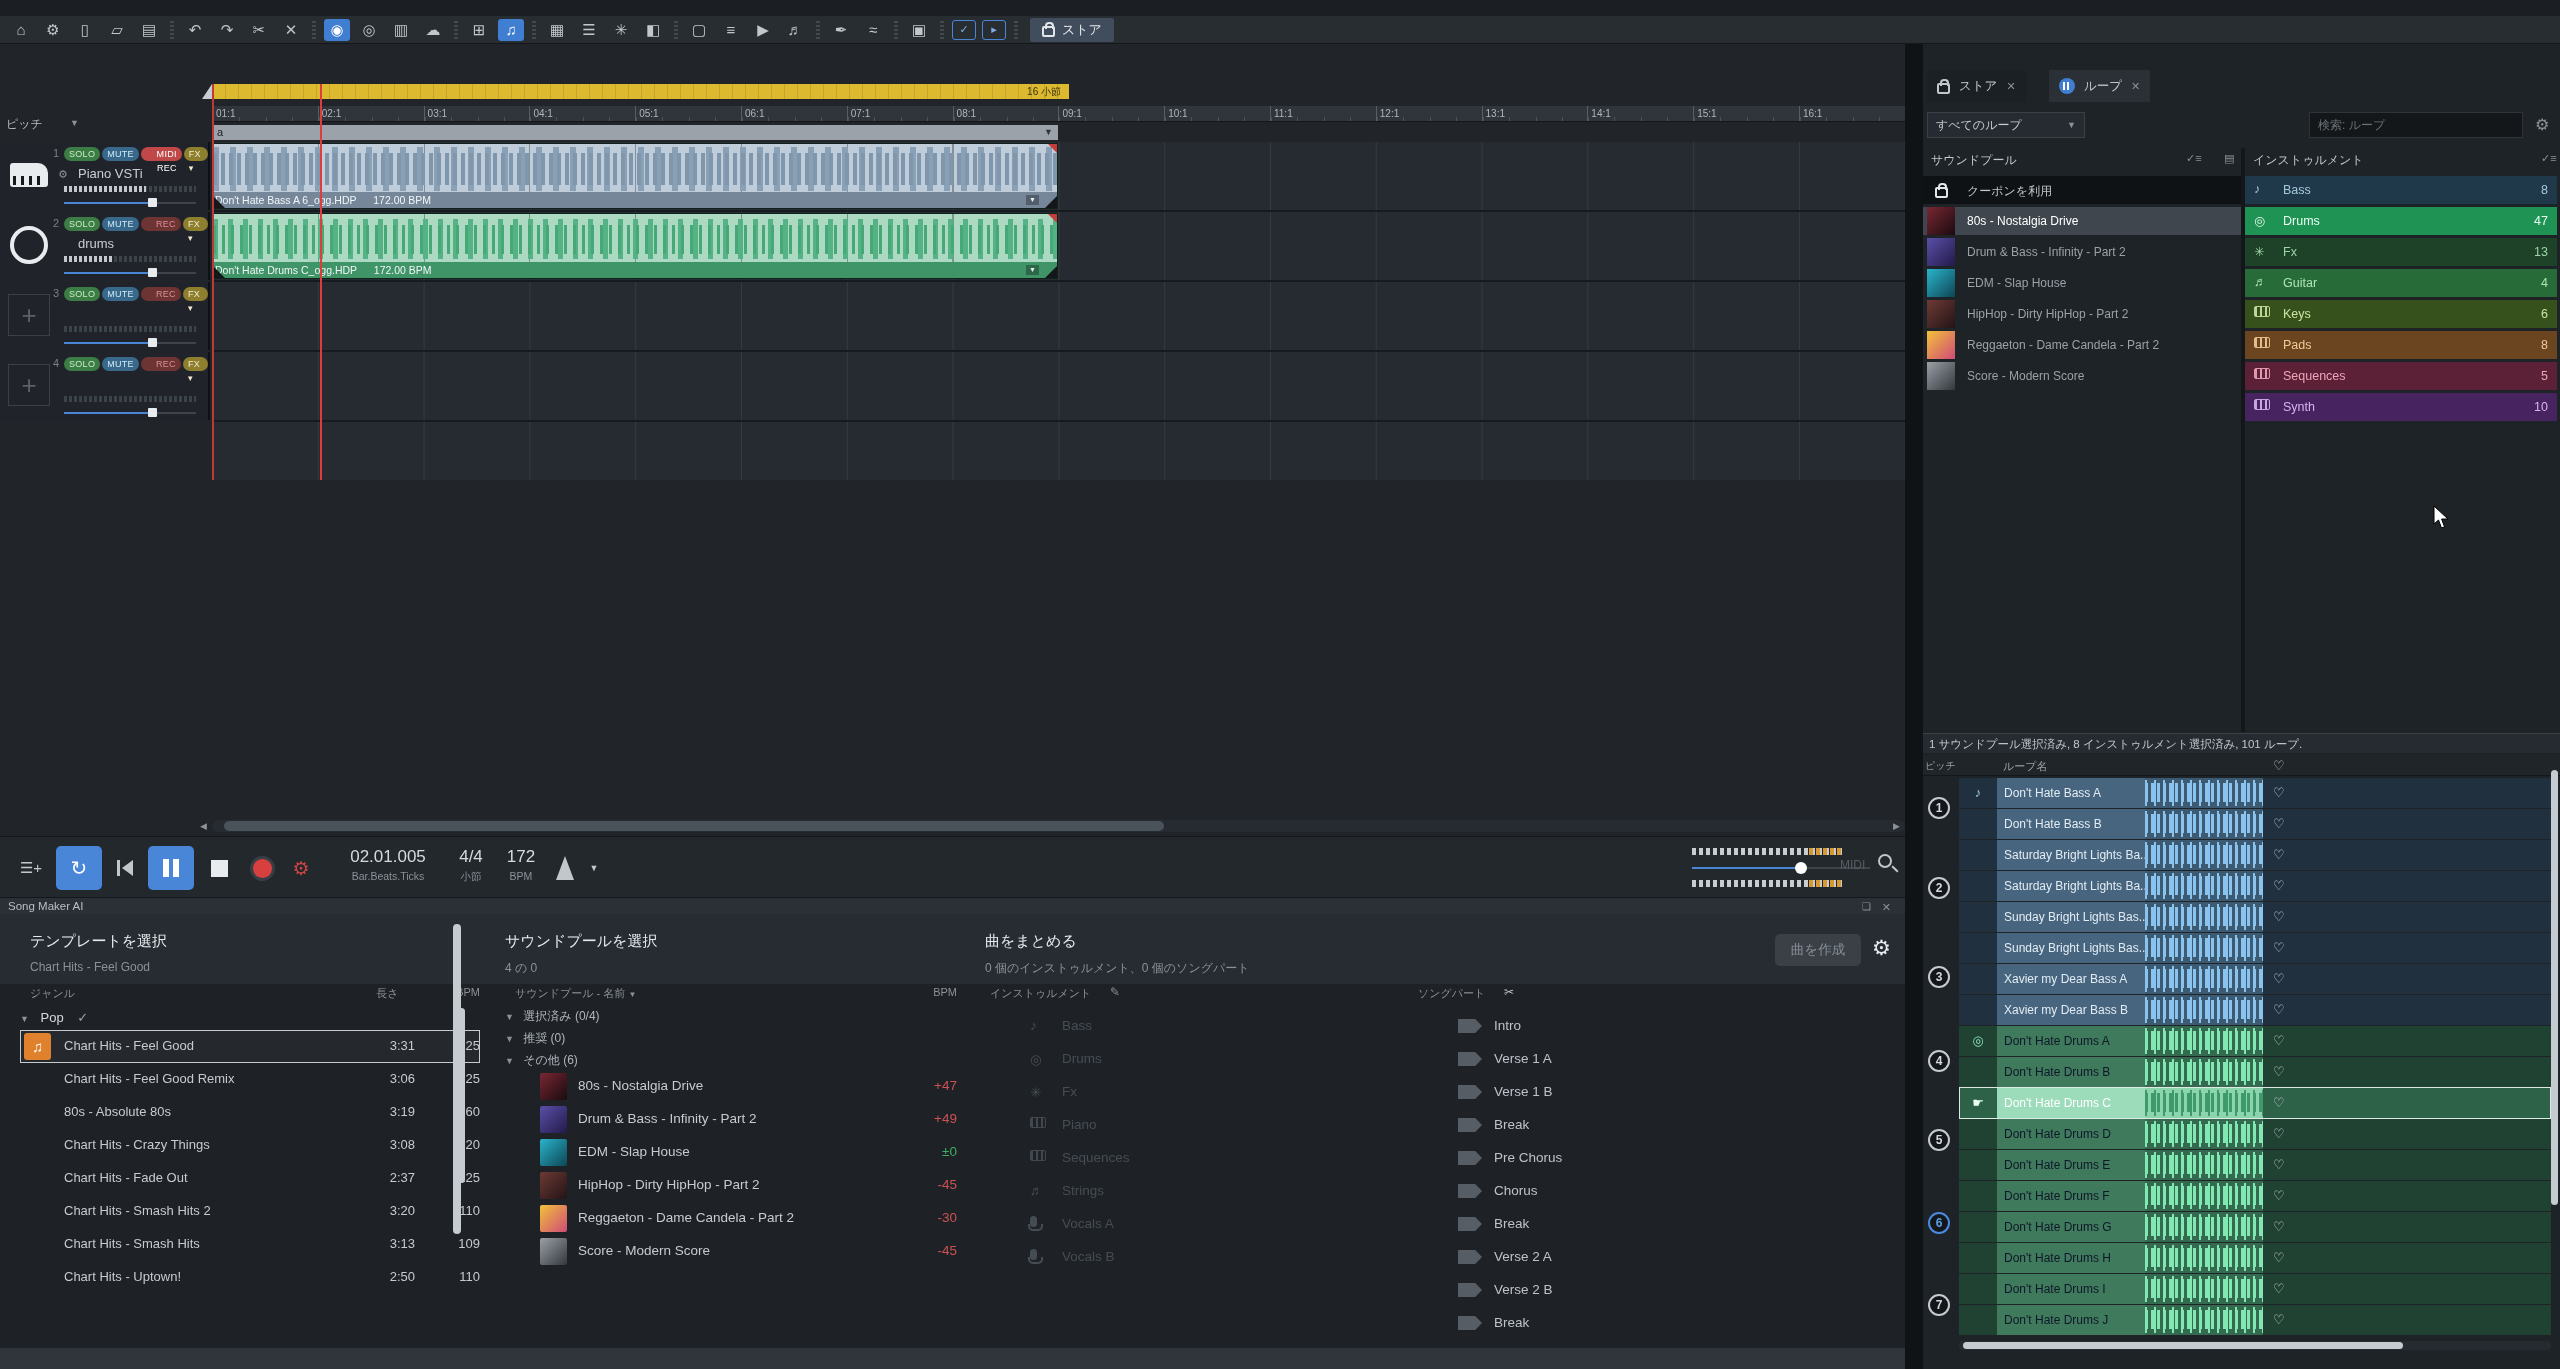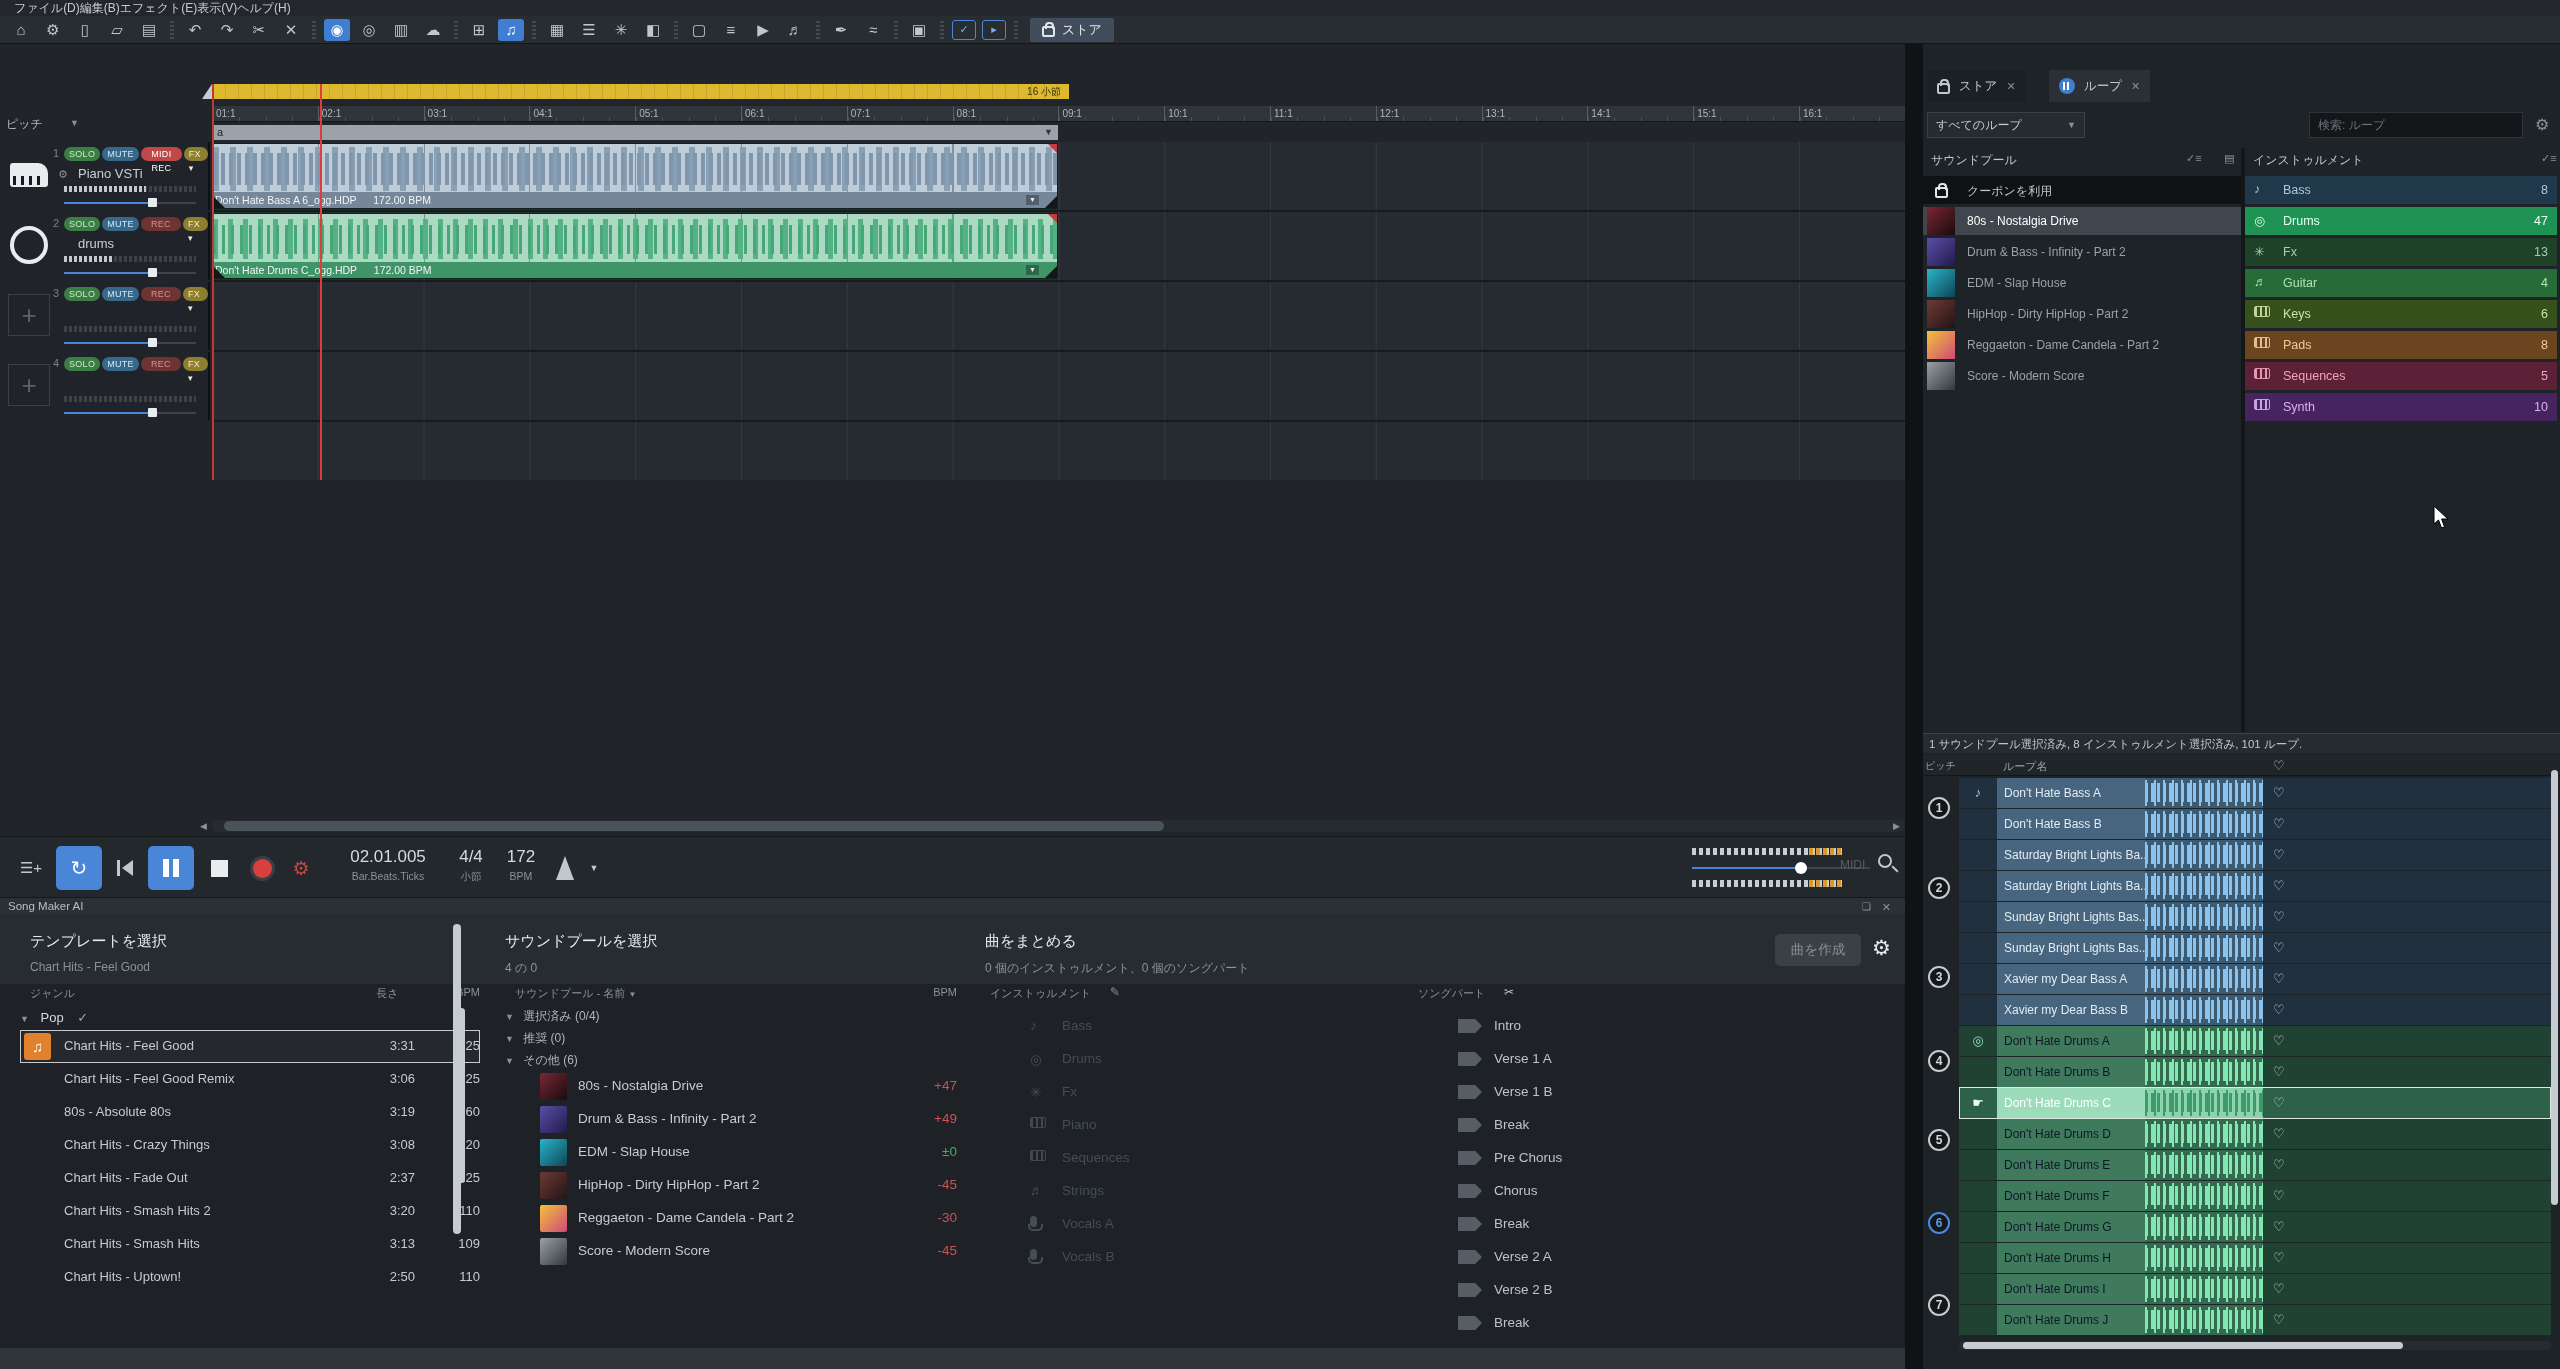--- a/index.html
+++ b/index.html
@@ -63,21 +63,21 @@
   .tile-piano::after{content:"";position:absolute;left:5px;bottom:11px;width:32px;height:9px;background:repeating-linear-gradient(90deg,#16191d 0 3px,transparent 3px 8px)}
   .tile-drum{background:none}
   .tile-drum::before{content:"";width:30px;height:30px;border:4px solid #e8ecef;border-radius:50%}
   .tile-plus{border:1px solid #3a4046;color:#5a6167;font-size:26px;font-weight:300}
   .tile-plus::before{content:"+"}
   .tnum{position:absolute;left:53px;top:5px;font-size:11px;color:#7a8187}
   .tbtns{position:absolute;left:64px;top:5px;display:flex;gap:2px}
   .tb{height:14px;font-size:9px;line-height:14px;padding:0 5px;border-radius:7px;letter-spacing:.3px}
   .tb.solo{background:#3c7d45;color:#c9ecc5}
   .tb.mute{background:#38688a;color:#cfe9f7}
-  .tb.rec{background:#6e3434;color:#d89090;min-width:40px;text-align:center}
+  .tb.rec{background:#6e3434;color:#d89090;min-width:40px;text-align:right}
   .tb.rec.midirec{background:#c14848;color:#fff}
   .tb.fx{background:#8d7f2e;color:#f2ead1}
   .tname{position:absolute;left:78px;top:24px;font-size:13px;color:#c9ced3}
   .textra{position:absolute;left:58px;top:26px;font-size:11px;color:#8a9197}
   .meter{position:absolute;left:64px;top:44px;width:132px;height:6px;background:repeating-linear-gradient(90deg,#3c4249 0 3px,transparent 3px 5px)}
   .meter::after{content:"";position:absolute;left:0;top:0;bottom:0;width:var(--mw,0%);background:repeating-linear-gradient(90deg,#c2c7cc 0 3px,transparent 3px 5px)}
   .slider{position:absolute;left:64px;top:56px;width:132px;height:9px}
   .slider::before{content:"";position:absolute;left:0;right:0;top:4px;height:2px;background:#46holds}
   .slider .line{position:absolute;left:0;right:0;top:4px;height:2px;background:#3f444a}
   .slider .fill{position:absolute;left:0;width:66%;top:4px;height:2px;background:#4a86d8}
@@ -229,25 +229,20 @@
   #ll-hscroll{position:absolute;left:36px;top:1297px;width:592px;height:9px;background:#262b31;border-radius:4px}
   #ll-hscroll .thumb{position:absolute;left:4px;top:1px;width:440px;height:7px;background:#c6cbd2;border-radius:4px}
   
   #cursor{position:absolute;left:510px;top:461px;z-index:9}
 </style>
 </head>
 <body>
 
 <div id="root">
 
-  <div id="menubar" style="display: flex;">
-    <div>
-      
-    <span class="menu-item">ファイル(D)</span><span class="menu-item">編集(B)</span><span class="menu-item">エフェクト(E)</span><span class="menu-item">表示(V)</span><span class="menu-item">ヘルプ(H)</span></div>
-  </div>
 
   <div id="toolbar">
     <span style="display:inline-flex;align-items:center;gap:6px">
 
     <span class="tbtn">⌂</span>
         <span class="tbtn">⚙</span>
         <span class="tbtn">▯</span>
         <span class="tbtn">▱</span>
         <span class="tbtn">▤</span>
         <span class="tbtn sep"></span>

